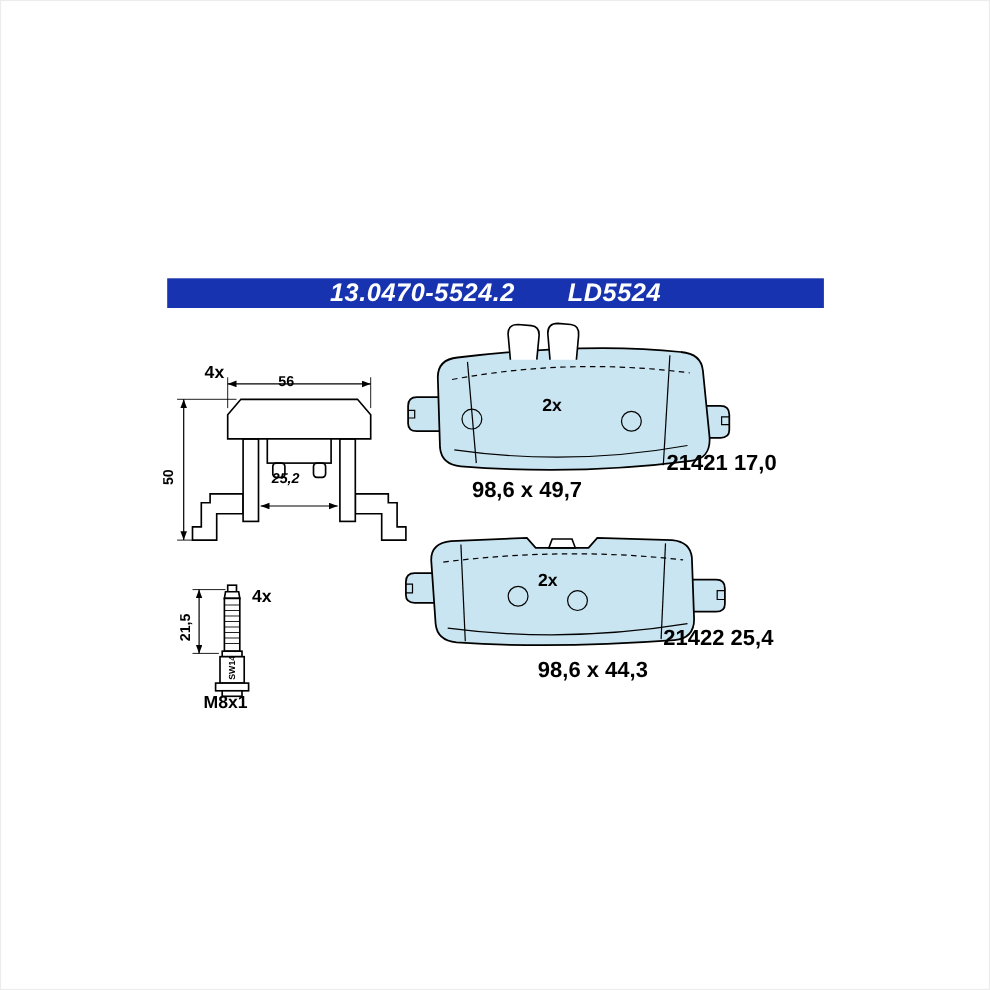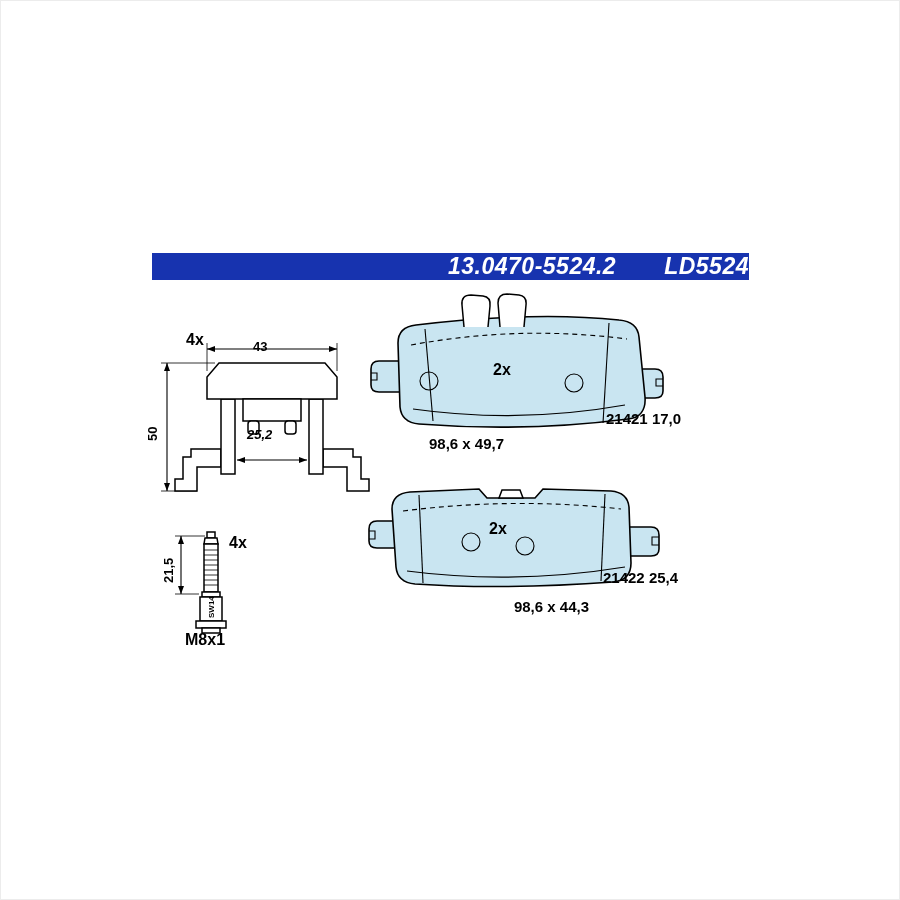--- a/index.html
+++ b/index.html
@@ -1,19 +1,19 @@
 <!DOCTYPE html>
 <html style="--header_bg: #1733af; --header_text: #ffffff; --pad_fill: #c9e5f1; --line: #000000;"><head>
 <meta charset="utf-8">
 <style>
   html,body{margin:0;padding:0;background:#fff;font-family:"Liberation Sans",sans-serif;}
   .canvas{position:relative;width:900px;height:900px;background:#fff;border:1px solid #ececec;box-sizing:border-box;overflow:hidden;color:#000;}
-  .header{position:absolute;left:151px;top:252px;width:597px;height:27px;background:var(--header_bg);display:flex;align-items:center;justify-content:flex-end;gap:48px;}
+  .header{position:absolute;left:151px;top:252px;width:597px;height:27px;background:var(--header_bg);display:flex;align-items:center;justify-content:center;gap:48px;}
   .header span{color:var(--header_text);font-weight:bold;font-style:italic;font-size:23px;letter-spacing:0.5px;}
-  .lbl{position:absolute;font-weight:bold;font-size:15px;white-space:nowrap;}
+  .lbl{position:absolute;font-weight:bold;font-size:20px;white-space:nowrap;}
   .dim{font-size:13px;font-weight:bold;}
   .rot{transform:rotate(-90deg);transform-origin:left top;}
   .big{font-size:16px;}
   svg{position:absolute;overflow:visible;}
   .ln{stroke:var(--line);stroke-width:1.1;fill:none;}
   .thin{stroke:var(--line);stroke-width:0.8;fill:none;}
   .part{stroke:var(--line);stroke-width:1.5;fill:#fff;}
   .padfill{stroke:var(--line);stroke-width:1.6;fill:var(--pad_fill);}
   .padline{stroke:var(--line);stroke-width:1.1;fill:none;}
   .dash{stroke:var(--line);stroke-width:1.1;fill:none;stroke-dasharray:5 4;}
@@ -56,21 +56,21 @@
 
       <rect class="part" x="92" y="70" width="58" height="22"></rect>
       <rect class="part" x="97" y="92" width="11" height="13" rx="3"></rect>
       <rect class="part" x="134" y="92" width="11" height="13" rx="3"></rect>
     </g>
     <g>
       <line class="ln" x1="86" y1="131" x2="156" y2="131" marker-start="url(#ac)" marker-end="url(#ac)"></line>
     </g>
   </svg>
   <div class="lbl big" style="left:185px;top:330px;">4x</div>
-  <div class="lbl dim" style="left:252px;top:338px;">43</div>
+  <div class="lbl dim" style="left:252px;top:338px;">56</div>
   <div class="lbl dim rot" style="left:144px;top:440px;">50</div>
   <div class="lbl dim" style="left:246px;top:426px;font-style:italic;">25,2</div>
 
   <svg style="left:170px;top:527px;" width="100" height="122" viewBox="0 0 100 122">
     <defs>
       <marker id="ab" markerWidth="9" markerHeight="8" refX="8" refY="3" orient="auto-start-reverse" markerUnits="userSpaceOnUse">
         <path d="M0 0 L8 3 L0 6 Z" fill="#000"></path>
       </marker>
     </defs>
     <g>

